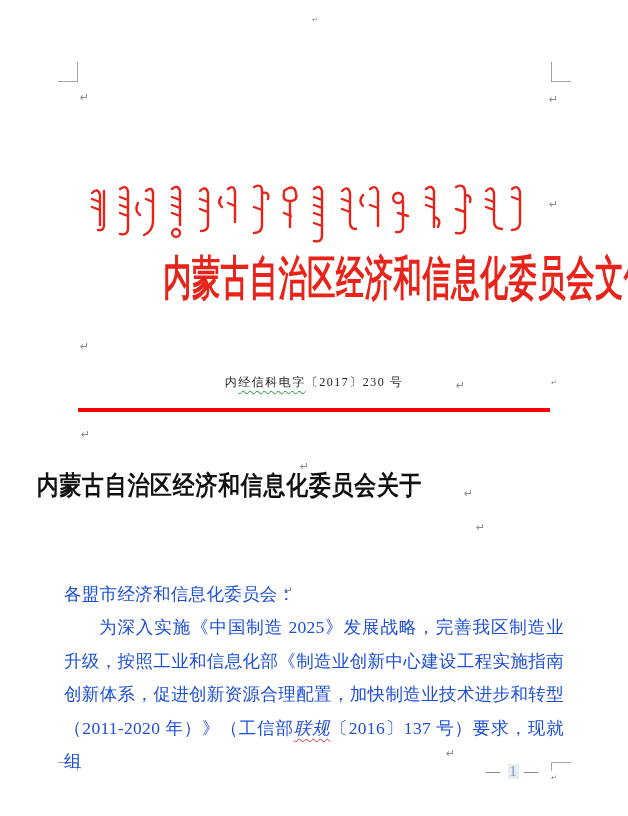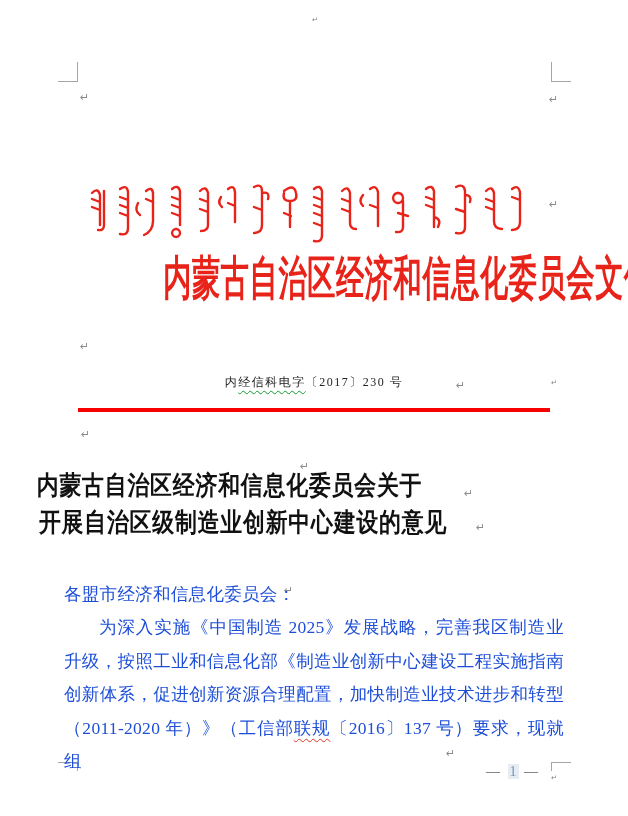--- a/index.html
+++ b/index.html
@@ -20,21 +20,21 @@
   .org-title .inner{
     display:inline-block;font-size:47px;font-weight:bold;color:#e8241a;
     transform:scaleX(0.60);transform-origin:center;letter-spacing:1px;line-height:62px;
   }
   
   .doc-no{position:absolute;left:0;top:374px;width:628px;text-align:center;
           font-size:12px;letter-spacing:1.5px;color:#222;}
   .sq-green{text-decoration:underline wavy #0f9b2e;text-decoration-thickness:1px;
             text-underline-offset:4px;text-decoration-skip-ink:none;}
   .sq-red{text-decoration:underline wavy #e03425;text-decoration-thickness:1px;
-          text-underline-offset:4px;text-decoration-skip-ink:none;}
+          text-underline-offset:4px;text-decoration-skip-ink:none;font-style:italic;}
   
   .red-line{position:absolute;left:78px;top:408px;width:472px;height:4px;background:#f70000;}
   
   .doc-title{position:absolute;left:0;top:469px;width:566px;text-align:left;}
   .doc-title .t-line{white-space:nowrap;line-height:34px;}
   .doc-title .inner{
     display:inline-block;font-size:26px;font-weight:bold;color:#111;
     transform:scaleX(0.84);transform-origin:center;letter-spacing:1px;
   }
   
@@ -101,21 +101,20 @@
   <div class="org-title">
     <span class="inner">内蒙古自治区经济和信息化委员会文件</span>
   </div>
 
   <div class="doc-no"><span>内</span><span class="sq-green">经信科电字</span><span>〔2017〕230 号</span></div>
 
   <div class="red-line"></div>
 
   <div class="doc-title">
     <div class="t-line"><span class="inner">内蒙古自治区经济和信息化委员会关于</span></div>
-    <div class="t-line"><span class="inner">开展自治区级制造业创新中心建设的意见</span></div>
   </div>
 
   <div class="body-block">
     <div class="b-line">各盟市经济和信息化委员会：</div>
     <div class="b-line just indent">为深入实施《中国制造 2025》发展战略，完善我区制造业</div>
     <div class="b-line just">升级，按照工业和信息化部《制造业创新中心建设工程实施指南</div>
     <div class="b-line just">创新体系，促进创新资源合理配置，加快制造业技术进步和转型</div>
     <div class="b-line just"><span>（2011-2020 年）》（工信部</span><span class="sq-red">联规</span><span>〔2016〕137 号）要求，现就组</span></div>
   </div>
 

